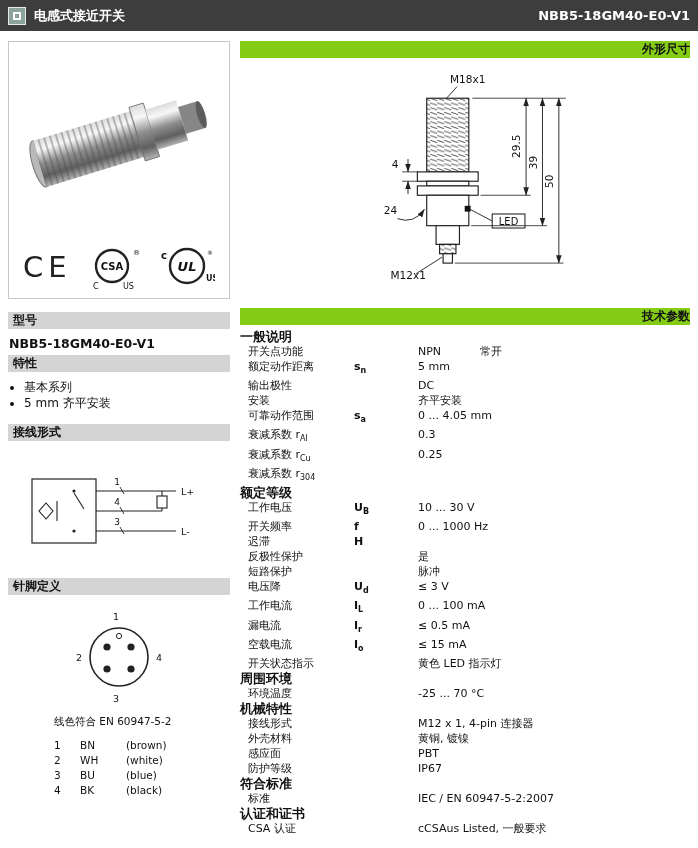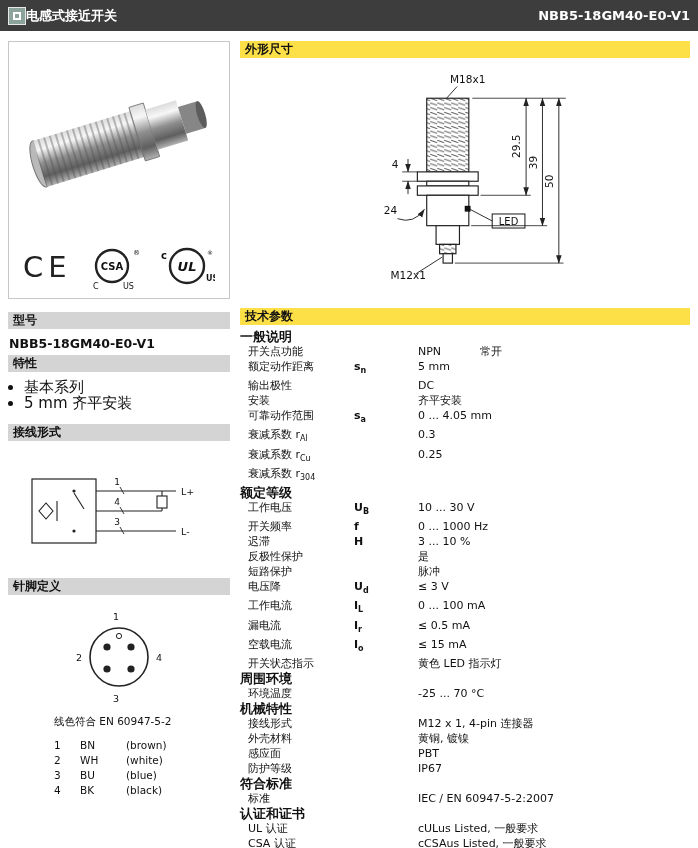--- a/index.html
+++ b/index.html
@@ -3,45 +3,45 @@
 <meta charset="utf-8">
 <style>
   * { margin:0; padding:0; box-sizing:border-box; }
   body { background:#e9e9e9; font-family:"DejaVu Sans","Liberation Sans",sans-serif; color:#111; }
   .page { width:698px; height:848px; background:#fff; position:relative; overflow:hidden;
           outline:1px solid #d5d5d5; margin:0 auto; }
 
   
   .topbar { height:31px; background:#3d3d3d; display:flex; align-items:center;
             justify-content:space-between; padding:0 8px; }
-  .topbar-left { display:flex; align-items:center; }
+  .topbar-left { display:flex; align-items:center; gap:8px; }
   .cat-icon { width:18px; height:18px; background:#8ba39b; border:1px solid #e8e8e8;
               display:flex; align-items:center; justify-content:center; }
   .cat-icon-inner { width:8px; height:8px; border:2px solid #fff; display:block; }
   .topbar-title, .topbar-model { color:#fff; font-weight:bold; font-size:13px; }
 
   .content { display:flex; gap:10px; padding:10px 8px 0 8px; }
   .col-left { width:222px; flex-shrink:0; }
   .col-right { flex:1; min-width:0; }
 
   .bar { background:#d4d4d4; font-weight:bold; font-size:12px; line-height:17px;
          height:17px; padding-left:5px; }
-  .bar-right { background:#fde047; }
+  .bar-right { background:#84cc16;text-align:right; }
 
   
   .photo-box { height:258px; border:1px solid #c7c7c7; background:#fff; }
   .photo { display:block; width:218px; height:196px; }
   .logos { height:58px; display:flex; align-items:center; justify-content:space-between;
            padding:0 14px; }
   .ce-text { font-size:29px; letter-spacing:5px; color:#222; font-weight:400; }
 
   .model-value { font-weight:bold; font-size:12.5px; padding:7px 1px 0 1px; height:26px; }
   .mt { margin-top:13px; }
   .features { margin:7px 0 0 16px; }
-  .features li { font-size:15px; line-height:16px; }
+  .features li { font-size:12px; line-height:16px; }
 
   .wiring { display:block; margin:20px auto 6px auto; }
   .pins { display:block; margin:12px auto 0 auto; }
   .wire-note { font-size:10.5px; margin:8px 0 9px 46px; }
   .wire-table { margin-left:46px; font-size:10.5px; }
   .wc-row { display:flex; line-height:15px; }
   .wc-pin { width:26px; }
   .wc-code { width:46px; }
   .wc-name { flex:1; }
 
@@ -302,21 +302,20 @@
             <span class="p-val"><span class="v1">10 ... 30 V</span></span>
           </div>
           <div class="param-row">
             <span class="p-label"><span>开关频率</span></span>
             <span class="p-sym"><span>f</span></span>
             <span class="p-val"><span class="v1">0 ... 1000 Hz</span></span>
           </div>
           <div class="param-row">
             <span class="p-label"><span>迟滞</span></span>
             <span class="p-sym"><span>H</span></span>
-            <span class="p-val"><span class="v1">3 ... 10 %</span></span>
           </div>
           <div class="param-row">
             <span class="p-label"><span>反极性保护</span></span>
             <span class="p-sym"></span>
             <span class="p-val"><span class="v1">是</span></span>
           </div>
           <div class="param-row">
             <span class="p-label"><span>短路保护</span></span>
             <span class="p-sym"></span>
             <span class="p-val"><span class="v1">脉冲</span></span>
@@ -374,25 +373,20 @@
             <span class="p-val"><span class="v1">IP67</span></span>
           </div>
           <div class="sec-header">符合标准</div>
           <div class="param-row">
             <span class="p-label"><span>标准</span></span>
             <span class="p-sym"></span>
             <span class="p-val"><span class="v1">IEC / EN 60947-5-2:2007</span></span>
           </div>
           <div class="sec-header">认证和证书</div>
           <div class="param-row">
-            <span class="p-label"><span>UL 认证</span></span>
-            <span class="p-sym"></span>
-            <span class="p-val"><span class="v1">cULus Listed, 一般要求</span></span>
-          </div>
-          <div class="param-row">
             <span class="p-label"><span>CSA 认证</span></span>
             <span class="p-sym"></span>
             <span class="p-val"><span class="v1">cCSAus Listed, 一般要求</span></span>
           </div>
         </div>
 
     </main>
   </div>
 </div>
 

